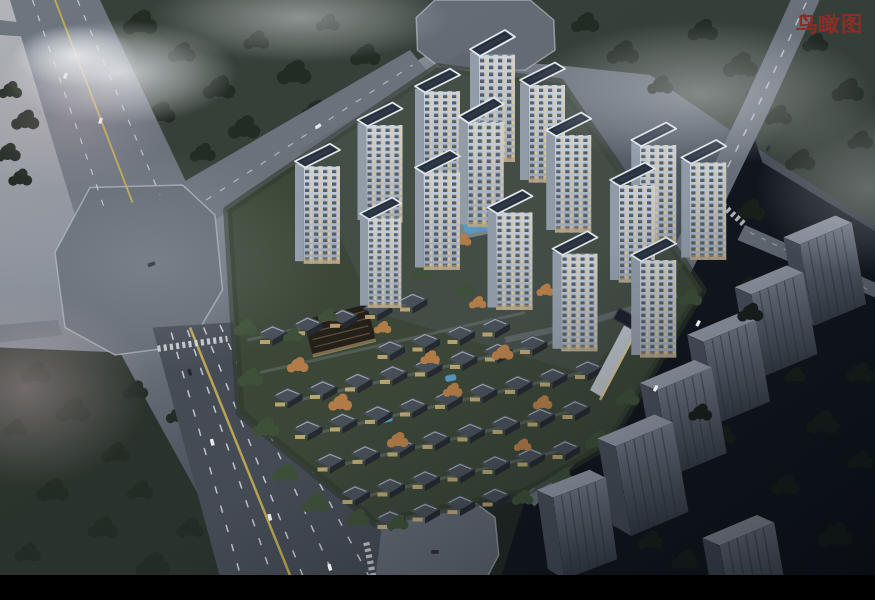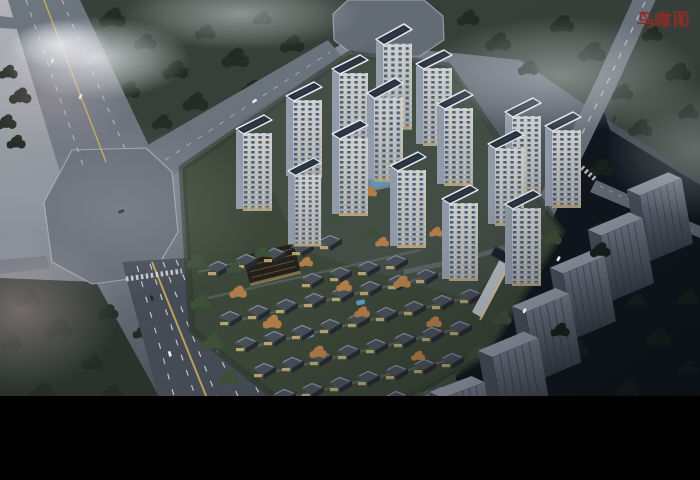--- a/index.html
+++ b/index.html
@@ -1,16 +1,16 @@
 <!DOCTYPE html>
 <html><head>
 <meta charset="utf-8">
 <style>
   html,body{margin:0;padding:0;background:#000;}
-  .stage{position:relative;width:700px;height:396px;overflow:hidden;
+  .stage{position:relative;width:700px;height:460px;overflow:hidden;
          font-family:"Liberation Sans", sans-serif;}
   svg{display:block;}
 </style>
 </head>
 <body>
 
 <div class="stage">
 <svg width="700" height="480" viewBox="0 0 700 480" xmlns="http://www.w3.org/2000/svg">
   <defs>
     <linearGradient id="gBg" x1="0" y1="0" x2="0.9" y2="1">

